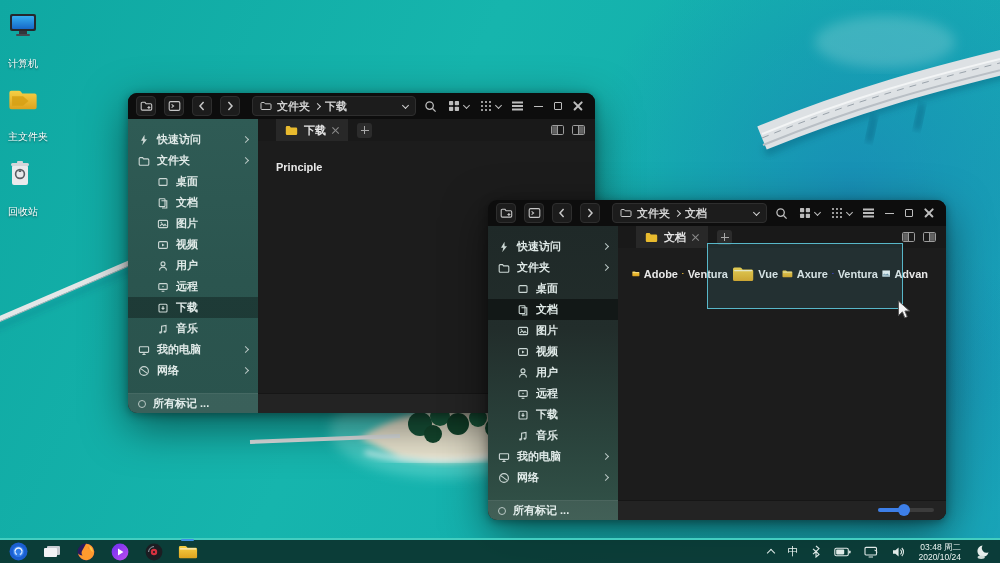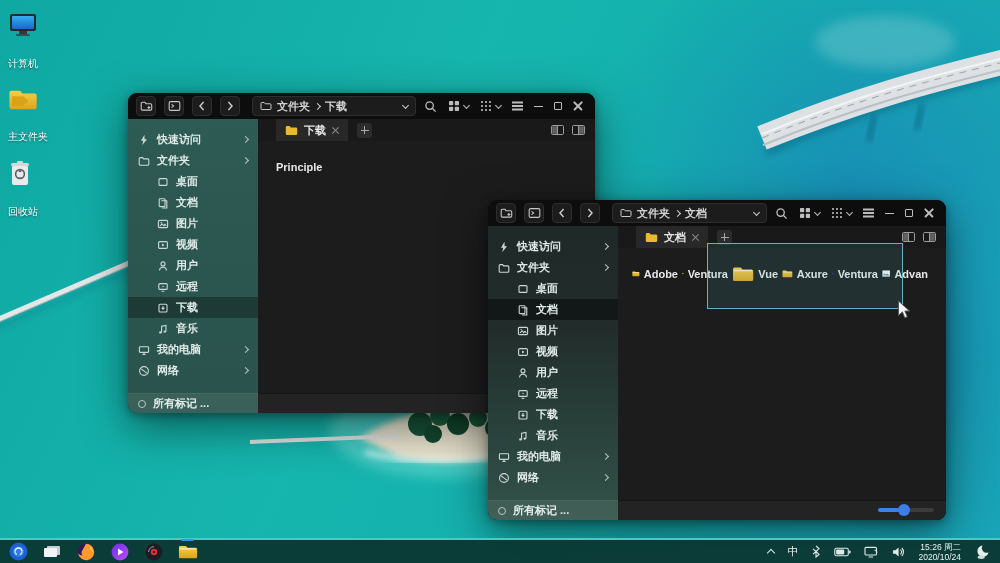--- a/index.html
+++ b/index.html
@@ -777,21 +777,21 @@
           <path d="M4.6 11 H9 M10.5 4 A3 3 0 0 1 13 6.5"></path>
         </svg>
       </span>
       <span class="ti">
         <svg width="13" height="12" viewBox="0 0 13 12">
           <path d="M1 4.2 H3.4 L6.6 1.6 V10.4 L3.4 7.8 H1 Z" fill="#dfe9e7"></path>
           <path d="M8.4 3.6 A3.4 3.4 0 0 1 8.4 8.4 M9.8 2 A5.6 5.6 0 0 1 9.8 10" stroke="#dfe9e7" stroke-width="1.1" fill="none"></path>
         </svg>
       </span>
       <span class="timeblk">
-        <div><span>15:26</span> <span>周二</span></div>
+        <div><span>03:48</span> <span>周二</span></div>
         <div>2020/10/24</div>
       </span>
       <span class="ti">
         <svg width="18" height="16" viewBox="0 0 18 16">
           <path d="M14.5 8.2 A5.6 5.6 0 1 1 8.6 1.6 A4.6 4.6 0 0 0 14.5 8.2 Z" fill="#e6eeec"></path>
           <ellipse cx="7.2" cy="13.2" rx="3.6" ry="1.7" fill="#cfdbd8"></ellipse>
         </svg>
       </span>
     </div>
   </div>

